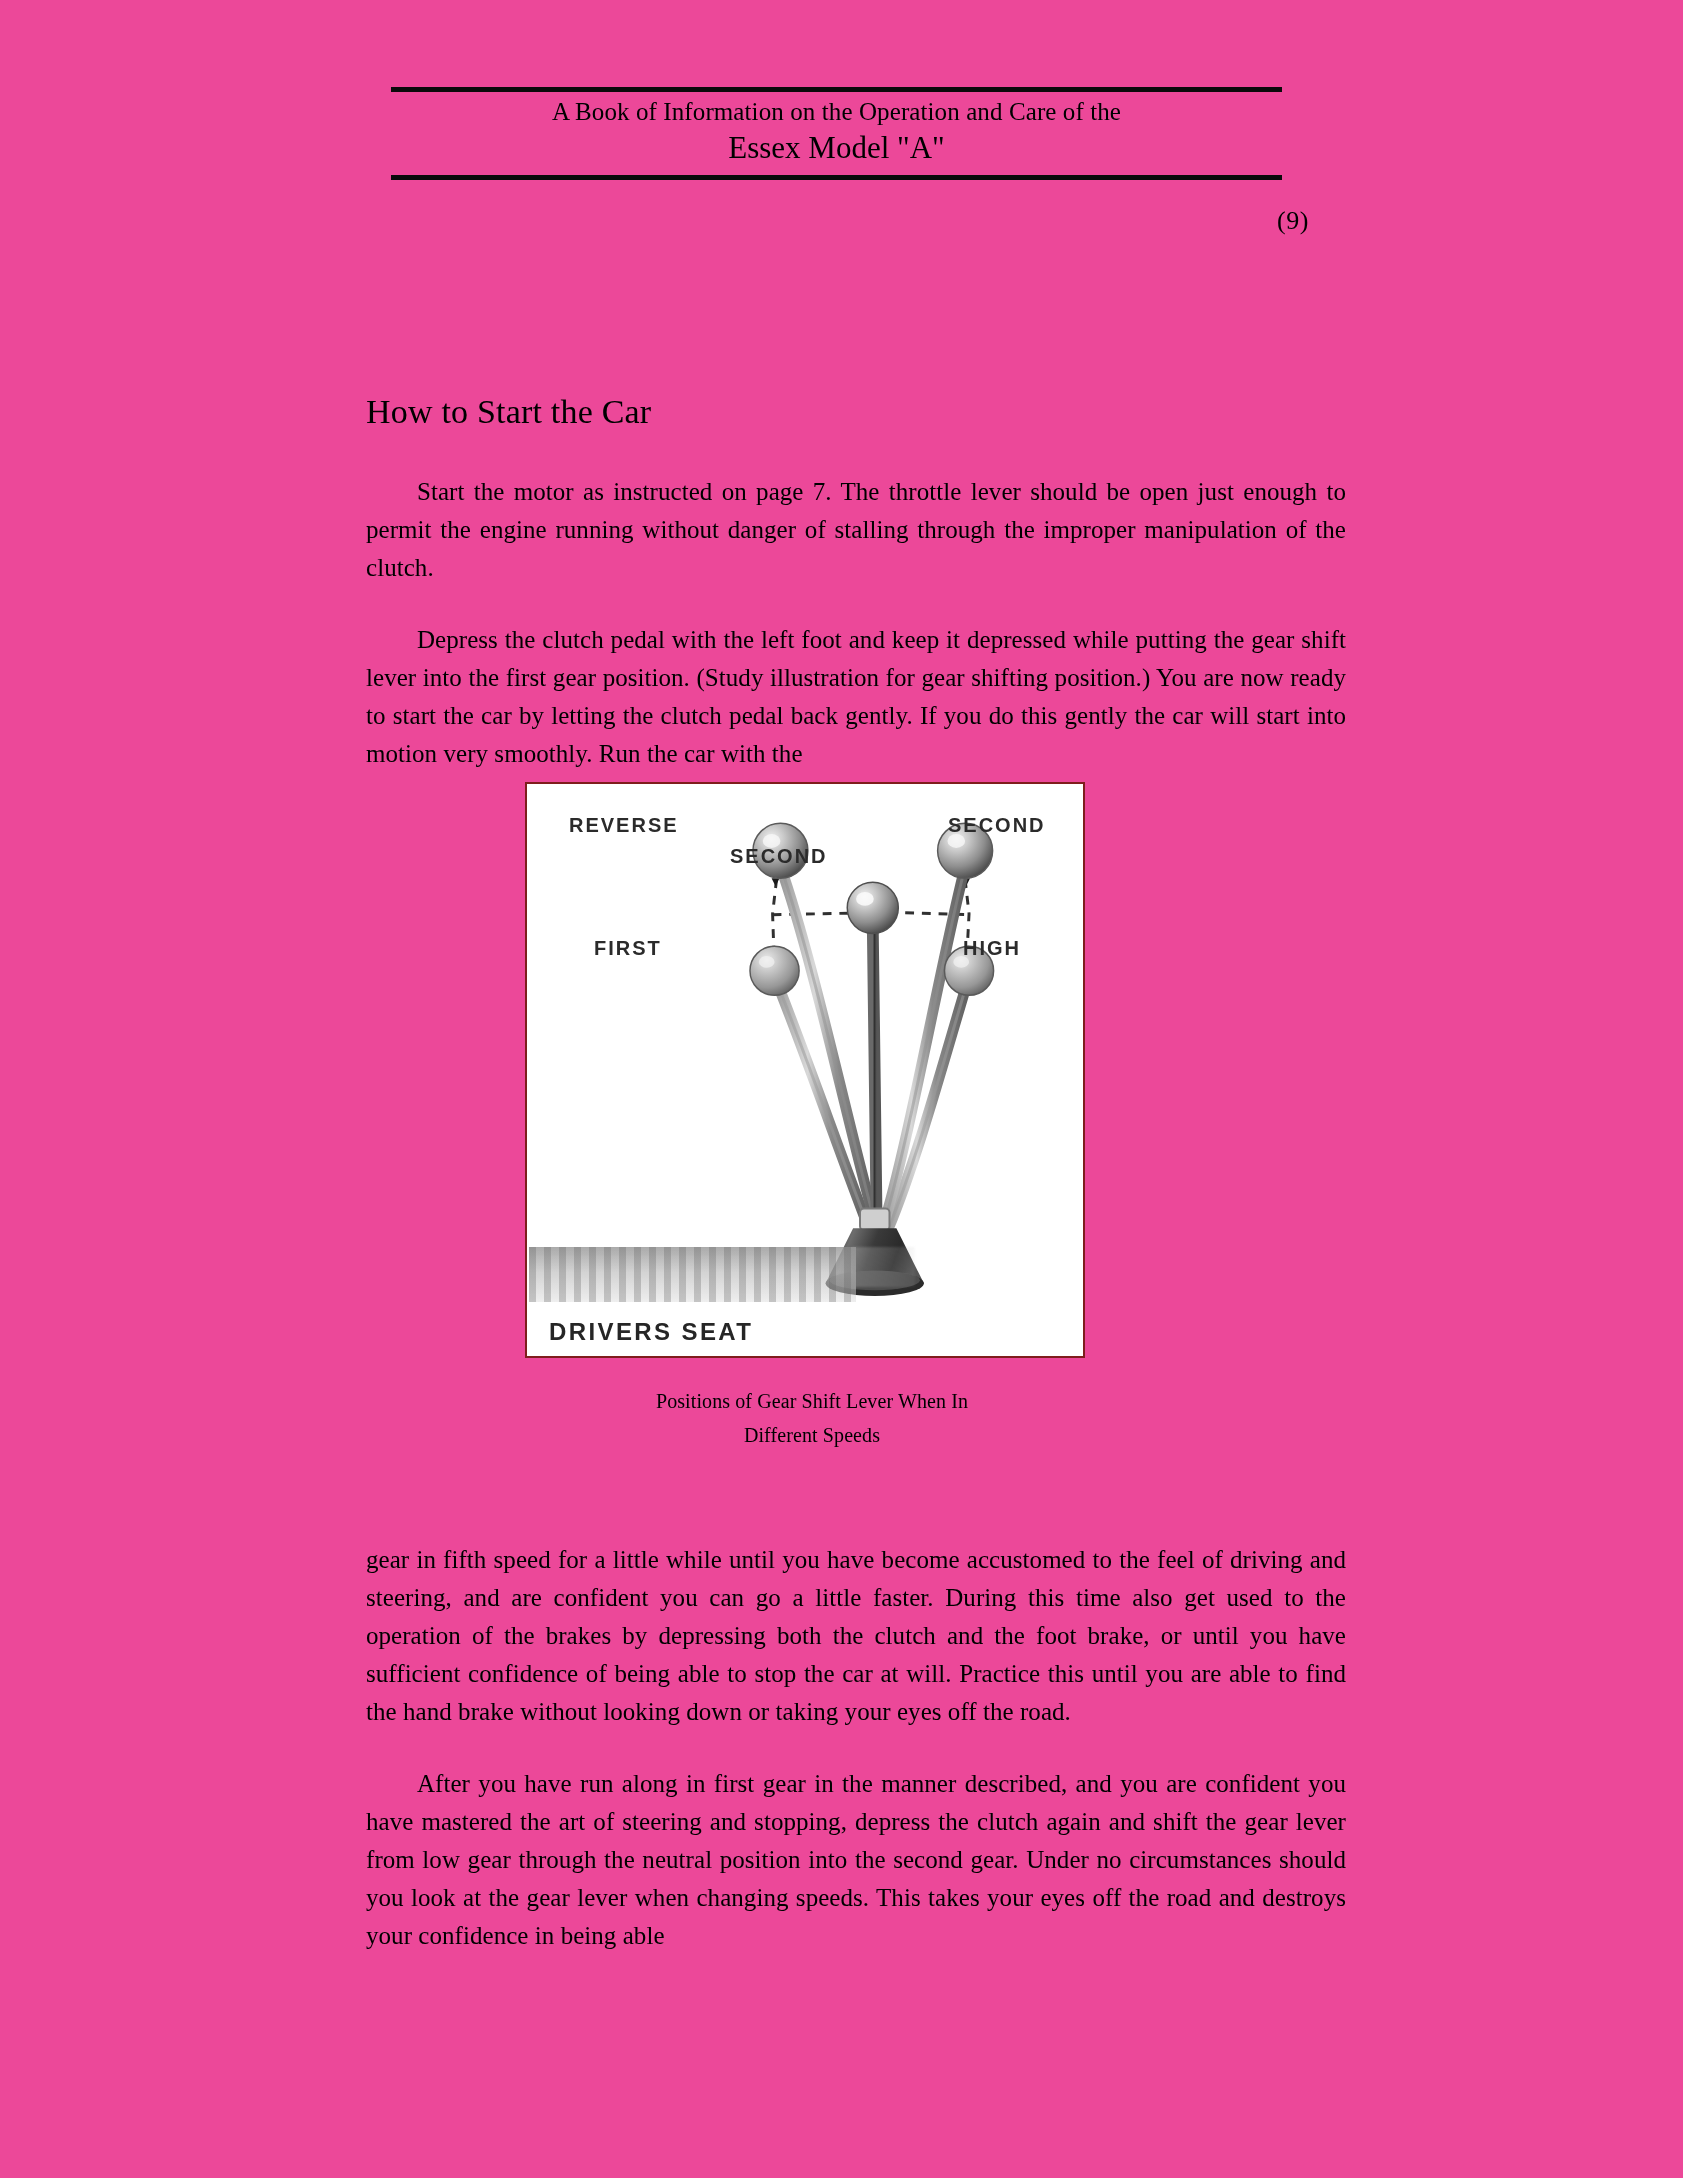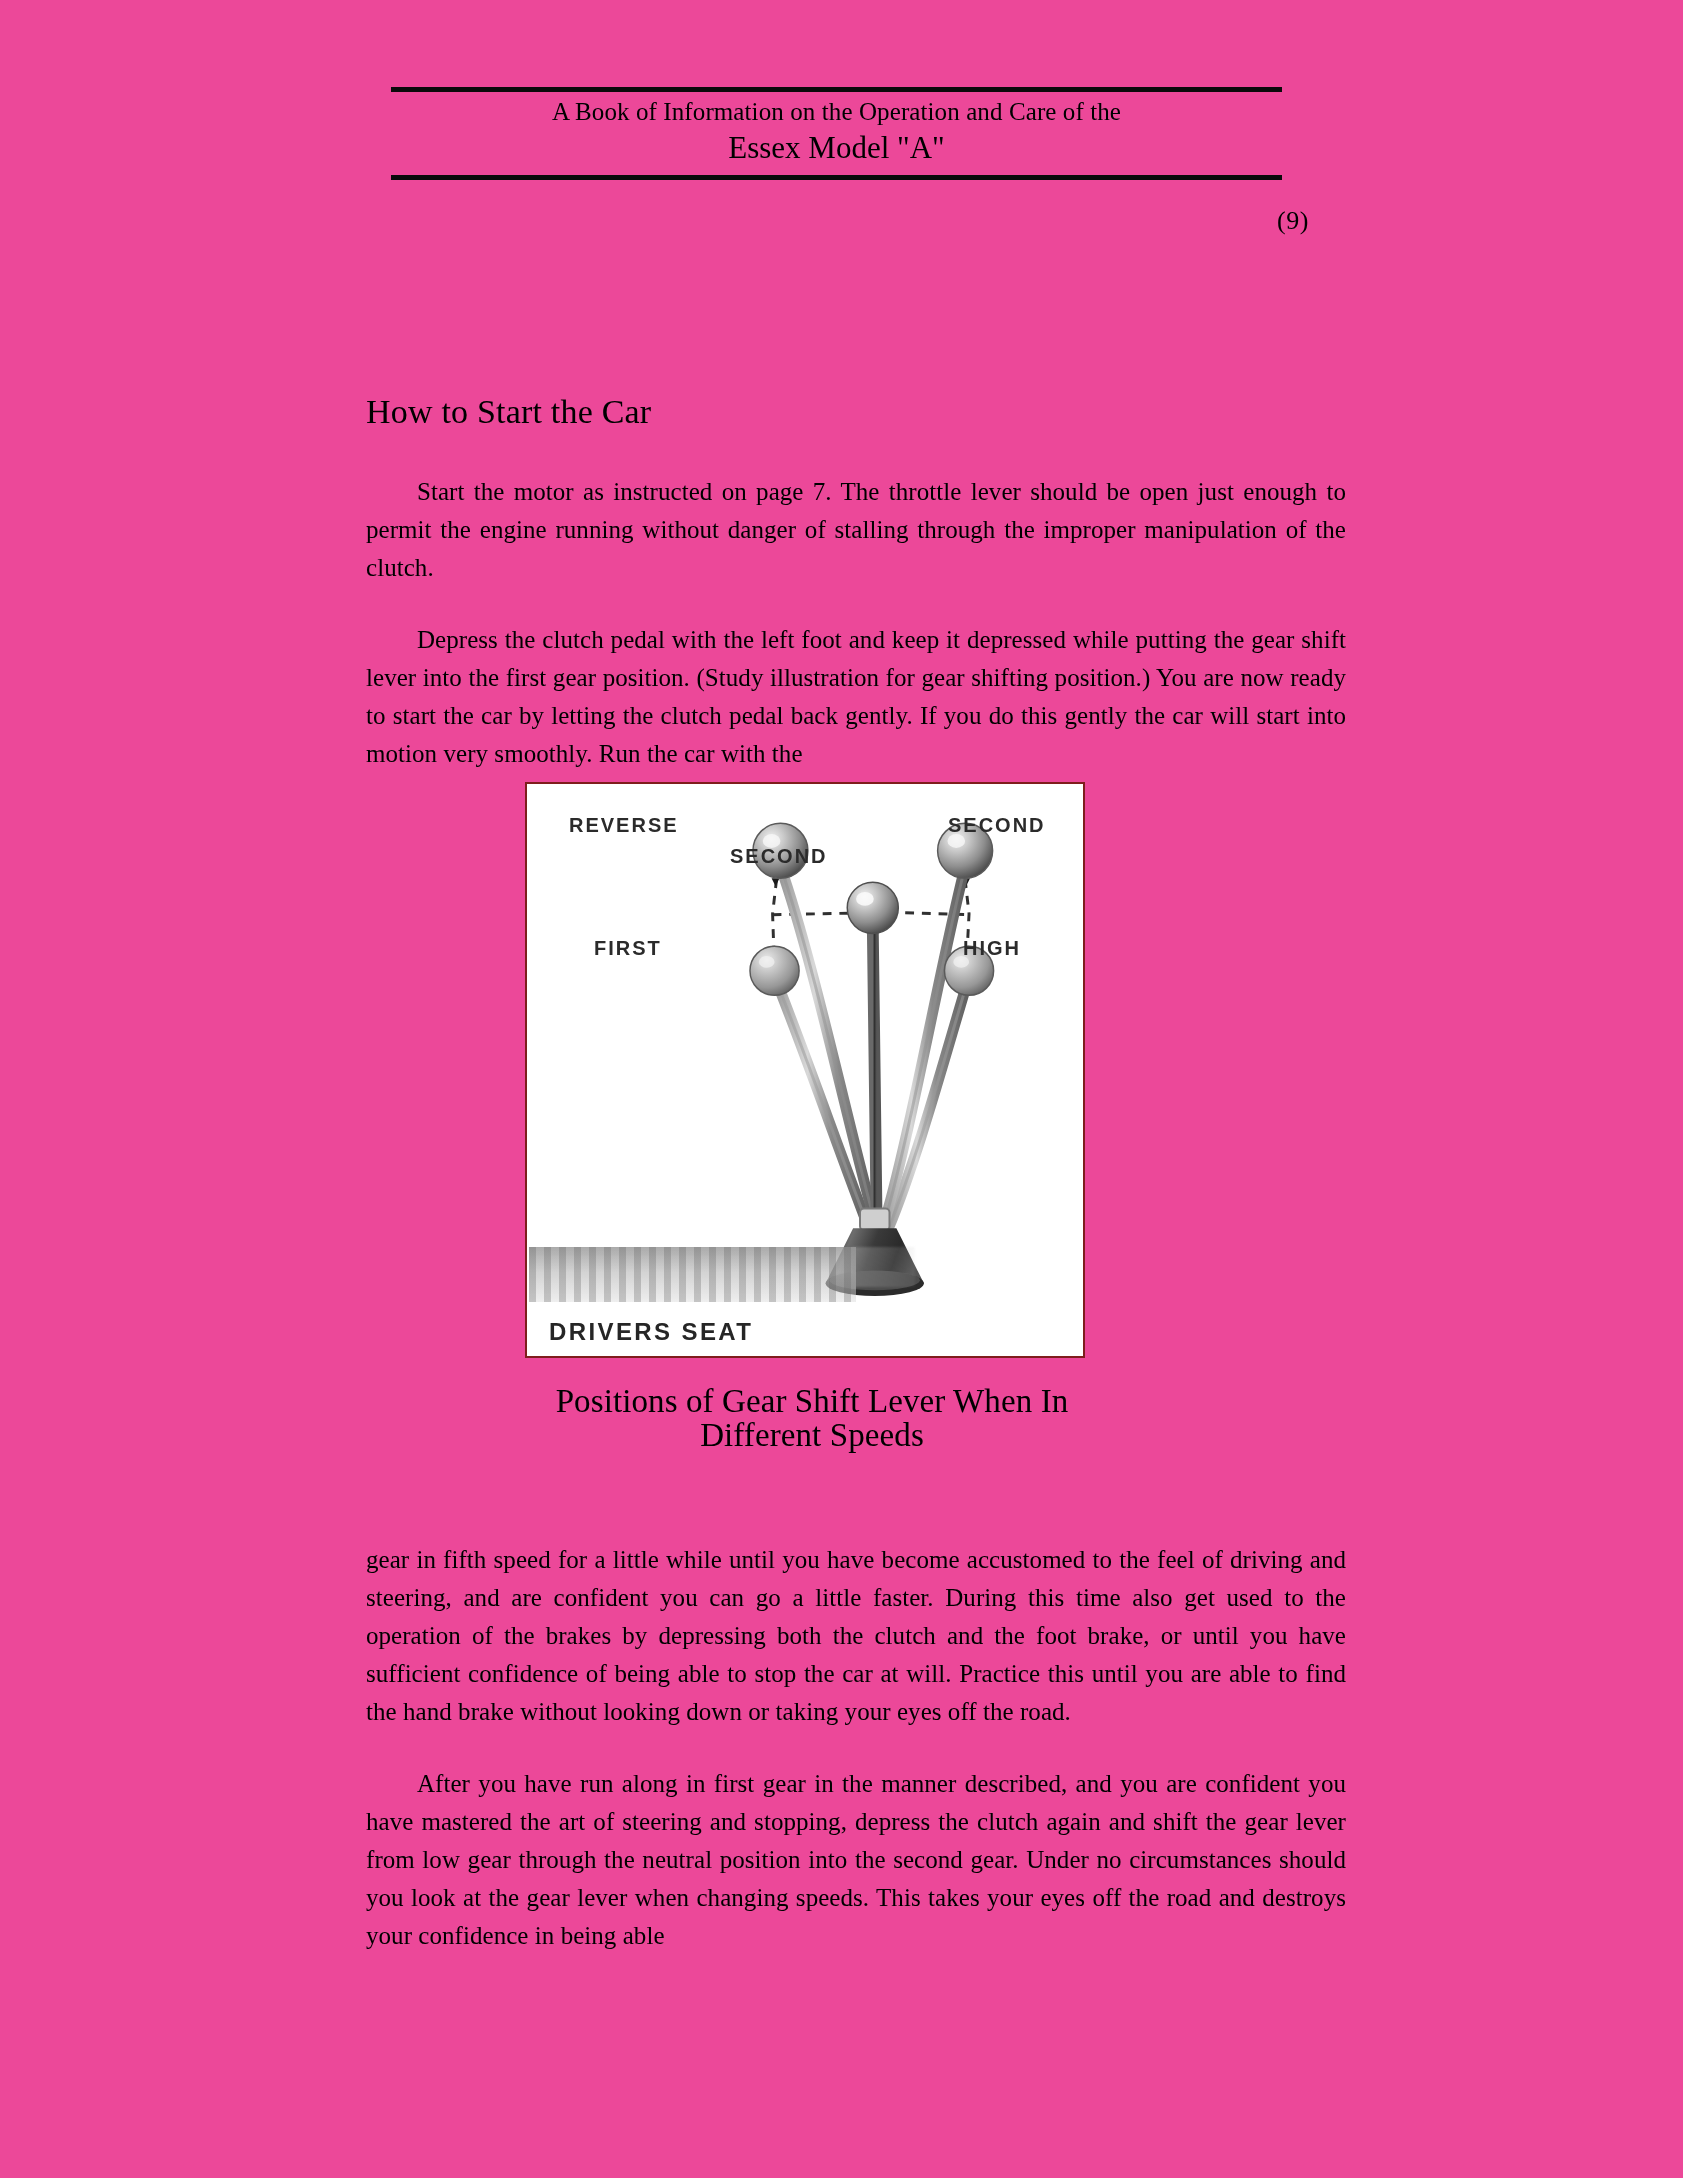--- a/index.html
+++ b/index.html
@@ -153,21 +153,21 @@
     height: 40px;
     background: linear-gradient(100deg,
       rgba(150,150,150,0.5) 0%,
       rgba(235,235,235,0.05) 100%);
     filter: blur(1.2px);
   }
 
   .figure-caption {
     margin-top: 26px;
     text-align: center;
-    font-size: 33px;
+    font-size: 20px;
     line-height: 34px;
     letter-spacing: 0.1px;
   }
 
   
   .content-lower {
     position: absolute;
     left: 366px;
     top: 1525px;
     width: 980px;

